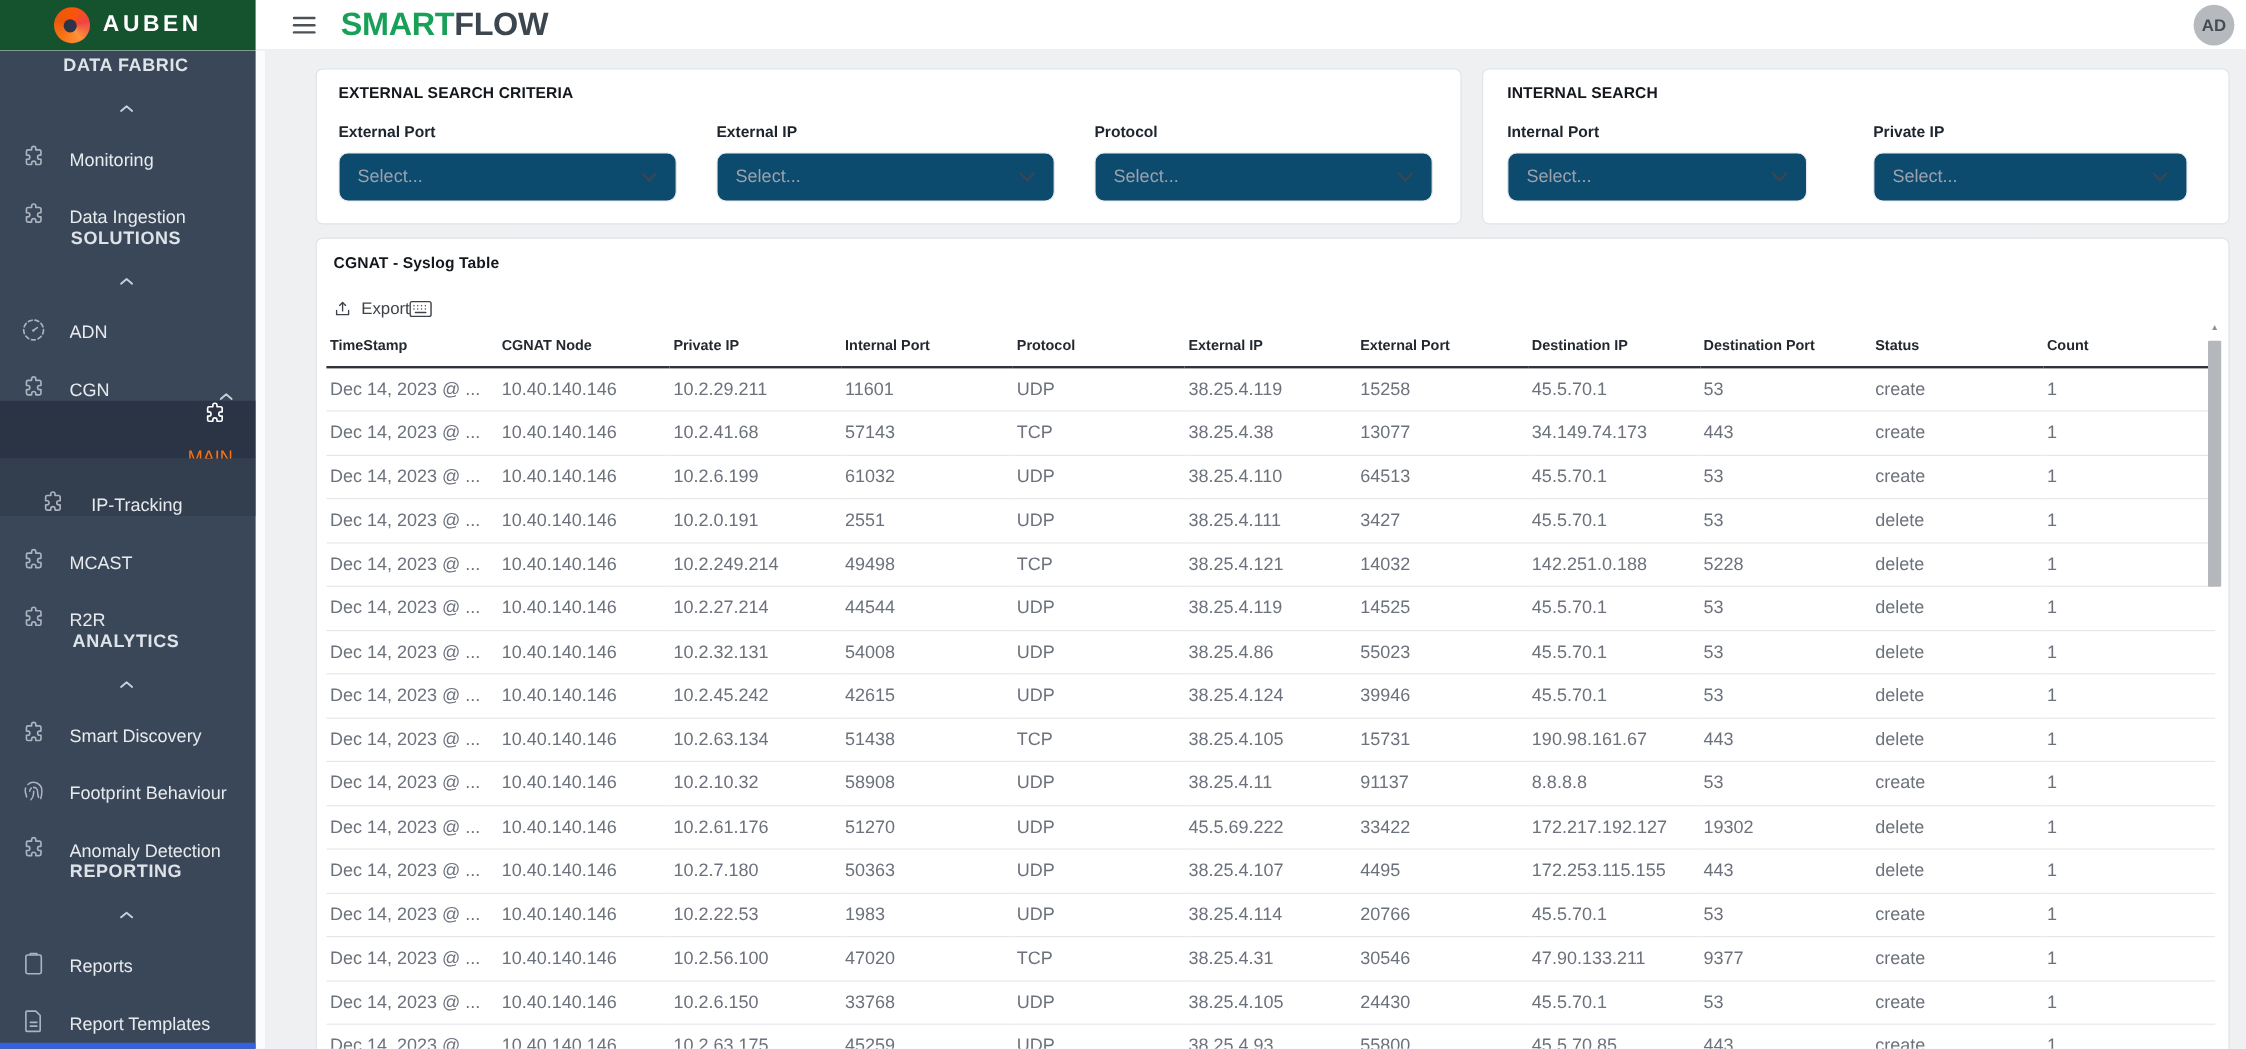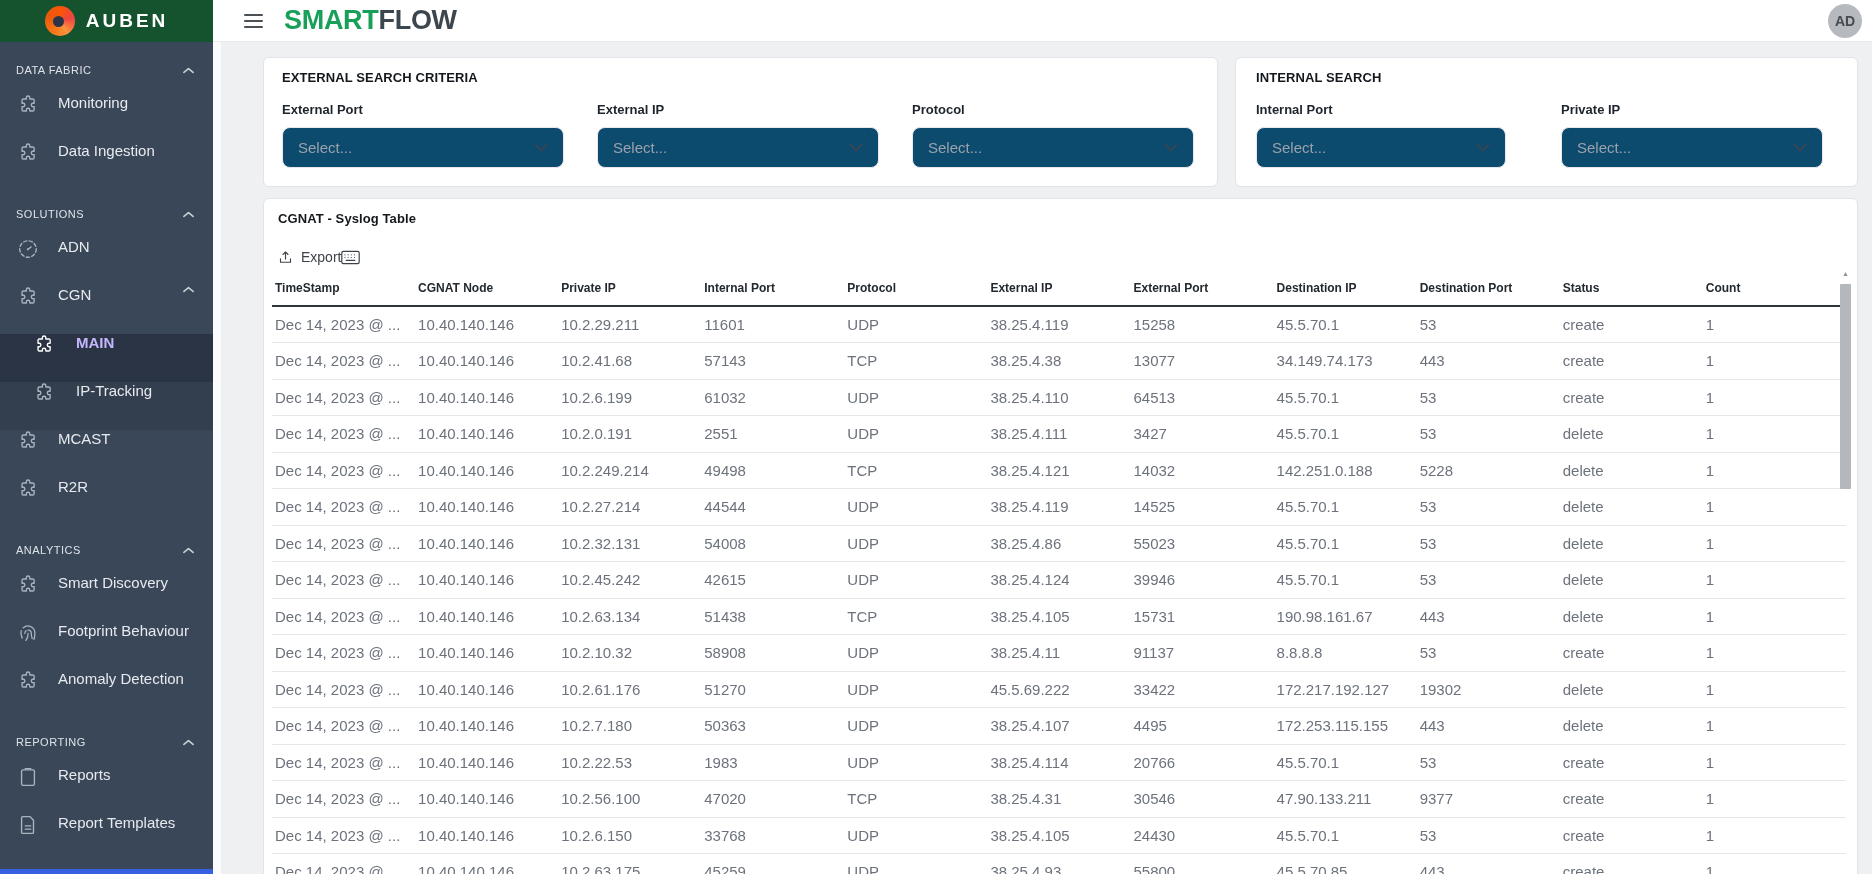--- a/index.html
+++ b/index.html
@@ -44,34 +44,34 @@
   }
 
   
   .sidebar {
     position:absolute; top:42px; left:0; width:213px; bottom:0;
     background:#3a4758; overflow:hidden; z-index:10;
   }
   .sidebar nav { display:block; padding-top:4px; }
   .sb-section {
     height:48px; display:flex; align-items:center; justify-content:space-between;
-    padding:0 19px 0 16px; color:#dee3e9; font-size:11px; font-weight:400;
-    letter-spacing:0.5px; cursor:pointer;
+    padding:0 19px 0 16px; color:#dee3e9; font-size:15px; font-weight:700;
+    letter-spacing:0.5px; cursor:pointer;flex-direction:column;
   }
   .sb-section .chev { color:#c9cfd7; display:flex; }
   .sb-item {
-    height:48px; display:flex; align-items:flex-start; gap:17px;
+    height:48px; display:flex; align-items:flex-end; gap:17px;
     padding:0 19px 0 17px; color:#e7eaee; font-size:15px; cursor:pointer;
   }
   .sb-item .icon { width:24px; display:flex; align-items:center; color:#aab3be; flex:0 0 auto; }
   .sb-item .lbl { flex:1; white-space:nowrap; overflow:hidden; }
   .sb-item .chev.end { color:#c9cfd7; display:flex; }
   .sb-item.sub { background:#333e4f; padding-left:33px; }
   .sb-item.sub .icon { width:26px; }
-  .sb-item.active { background:#2a3444; color:#c4b5fd; font-weight:700; }
+  .sb-item.active { background:#2a3444; color:#f97316; font-weight:400;flex-direction:column; }
   .sb-item.active .icon { color:#ffffff; }
   .sb-accent { position:absolute; bottom:0; left:0; width:100%; height:5px; background:#3461e0; }
 
   
   .main { position:absolute; top:42px; left:213px; right:0; bottom:0; background:#eef0f2; overflow:hidden; }
   .scroll-strip {
     position:absolute; left:0; top:0; width:9px; height:100%;
     background:#fbfcfd; border-right:1px solid #ececf0;
   }
   .panel { position:absolute; background:#ffffff; border:1px solid #e0e3e8; border-radius:6px; }

